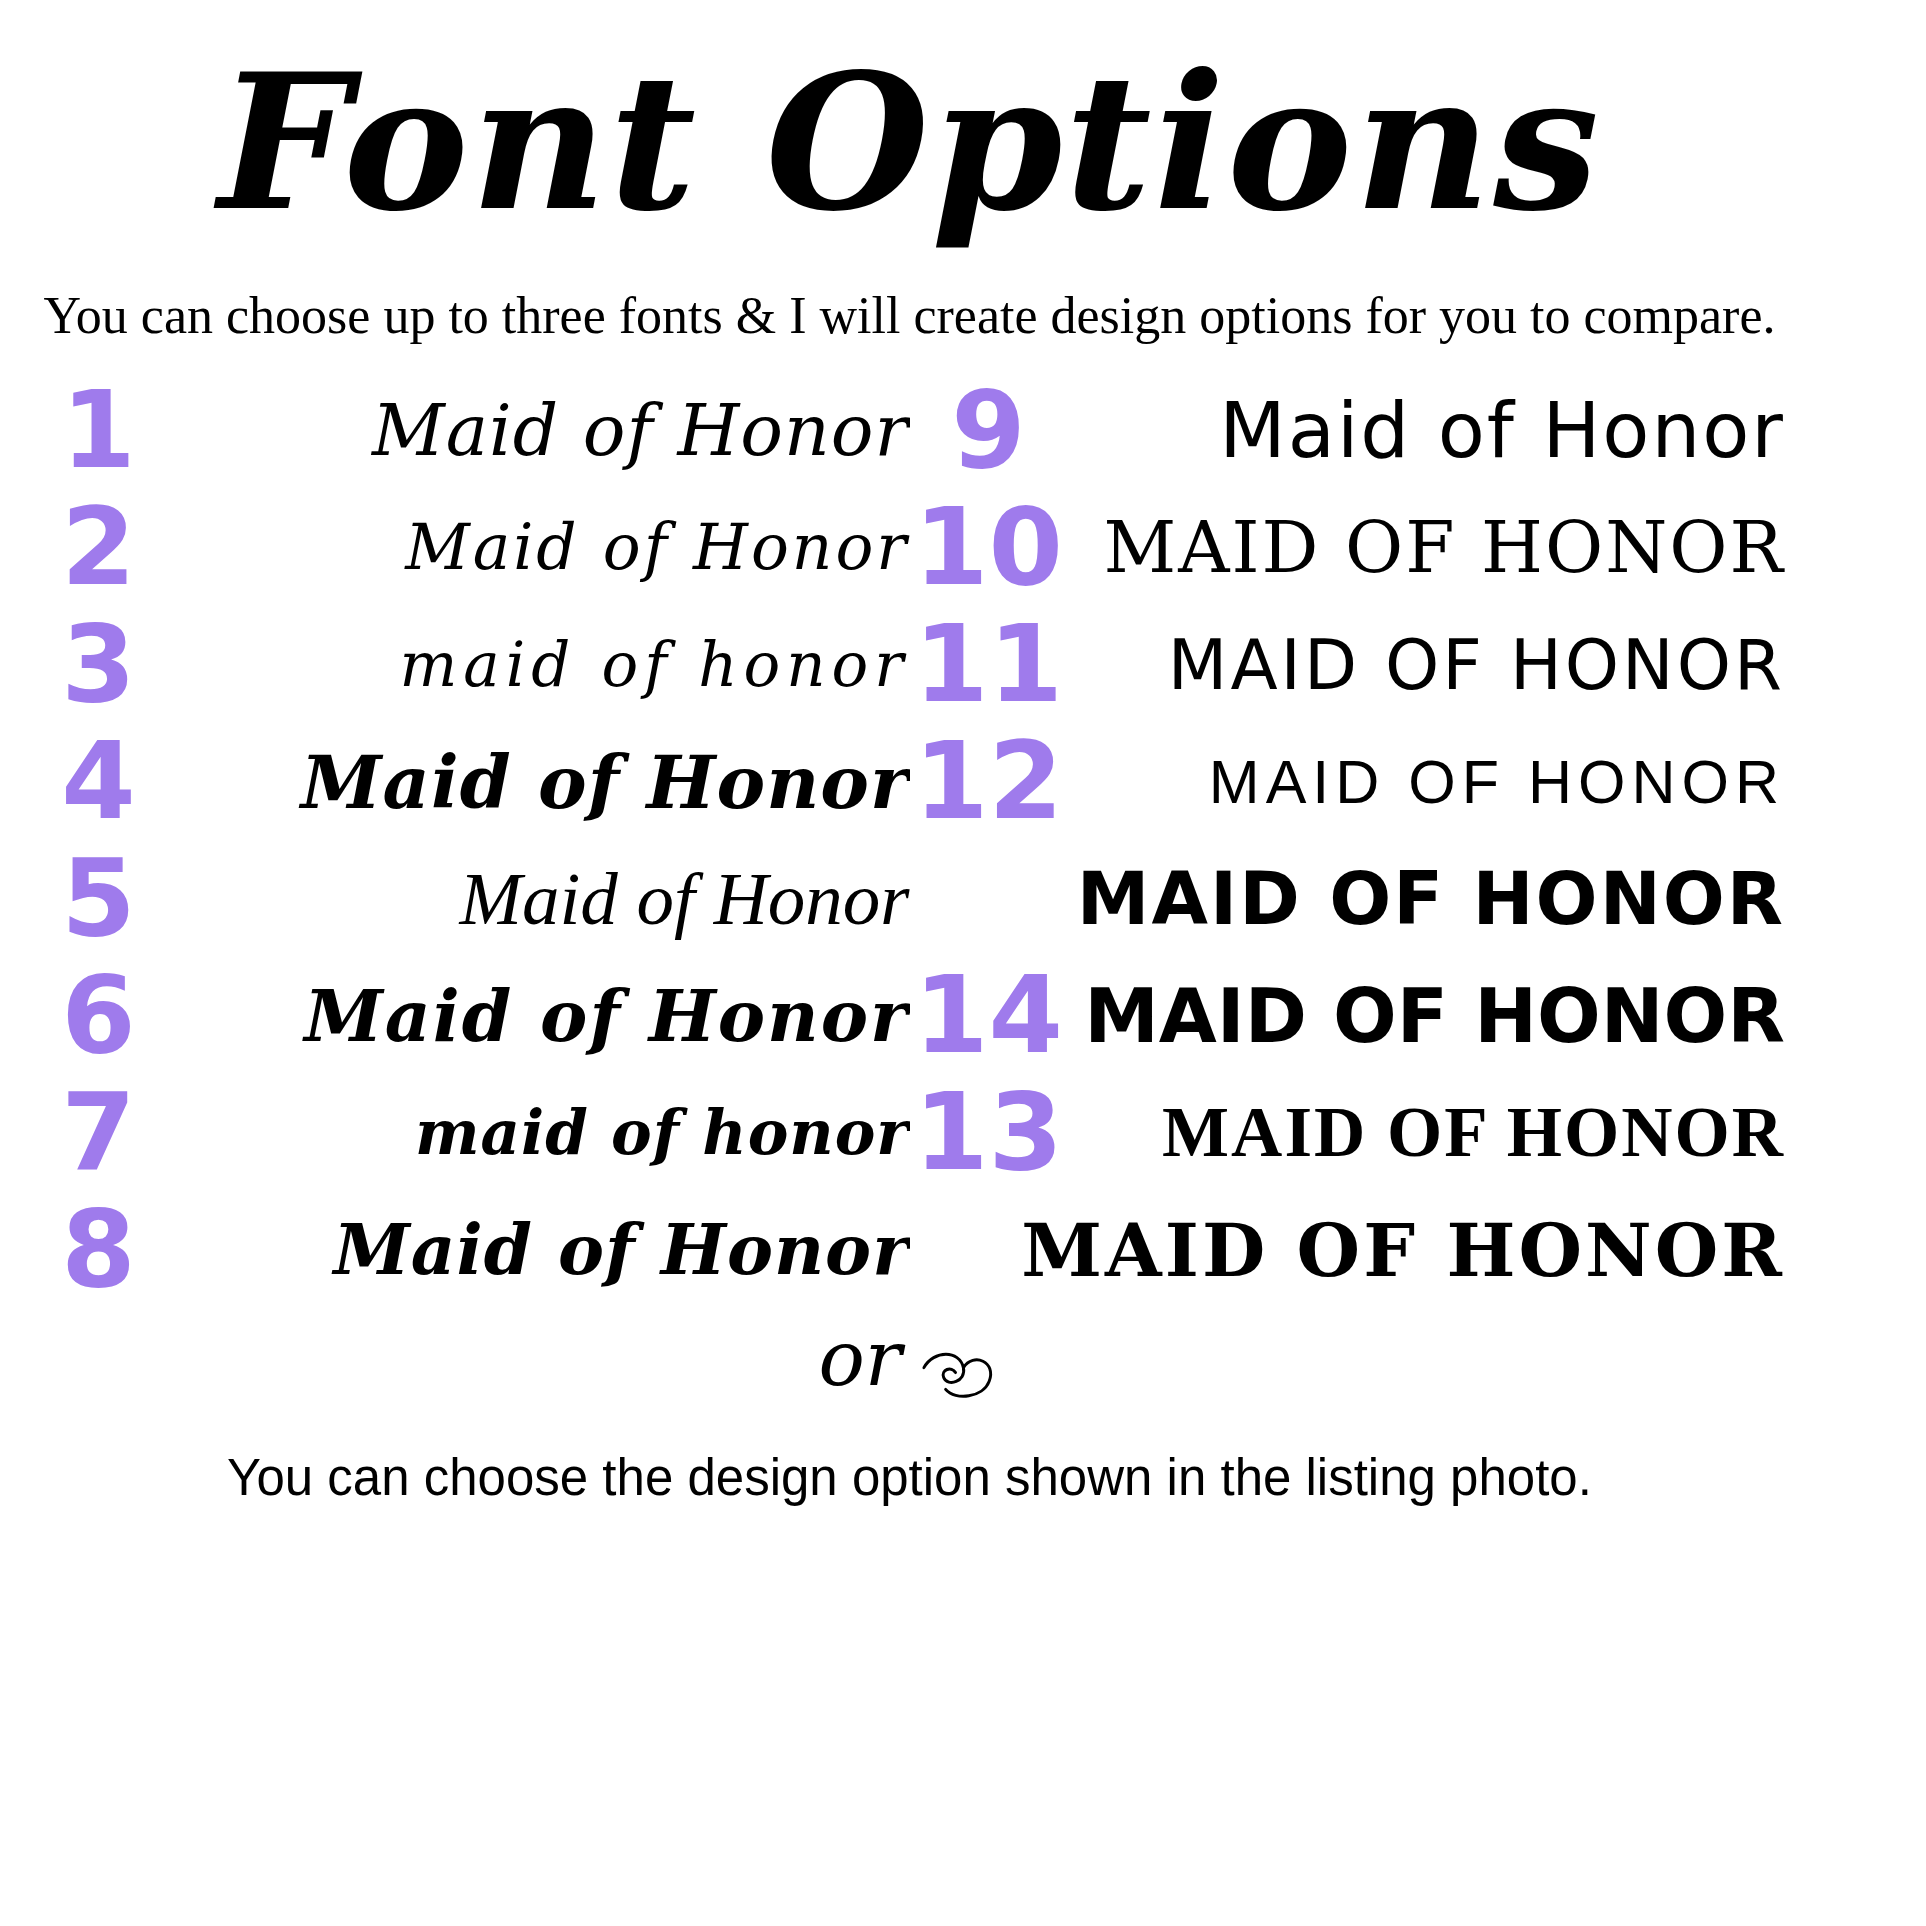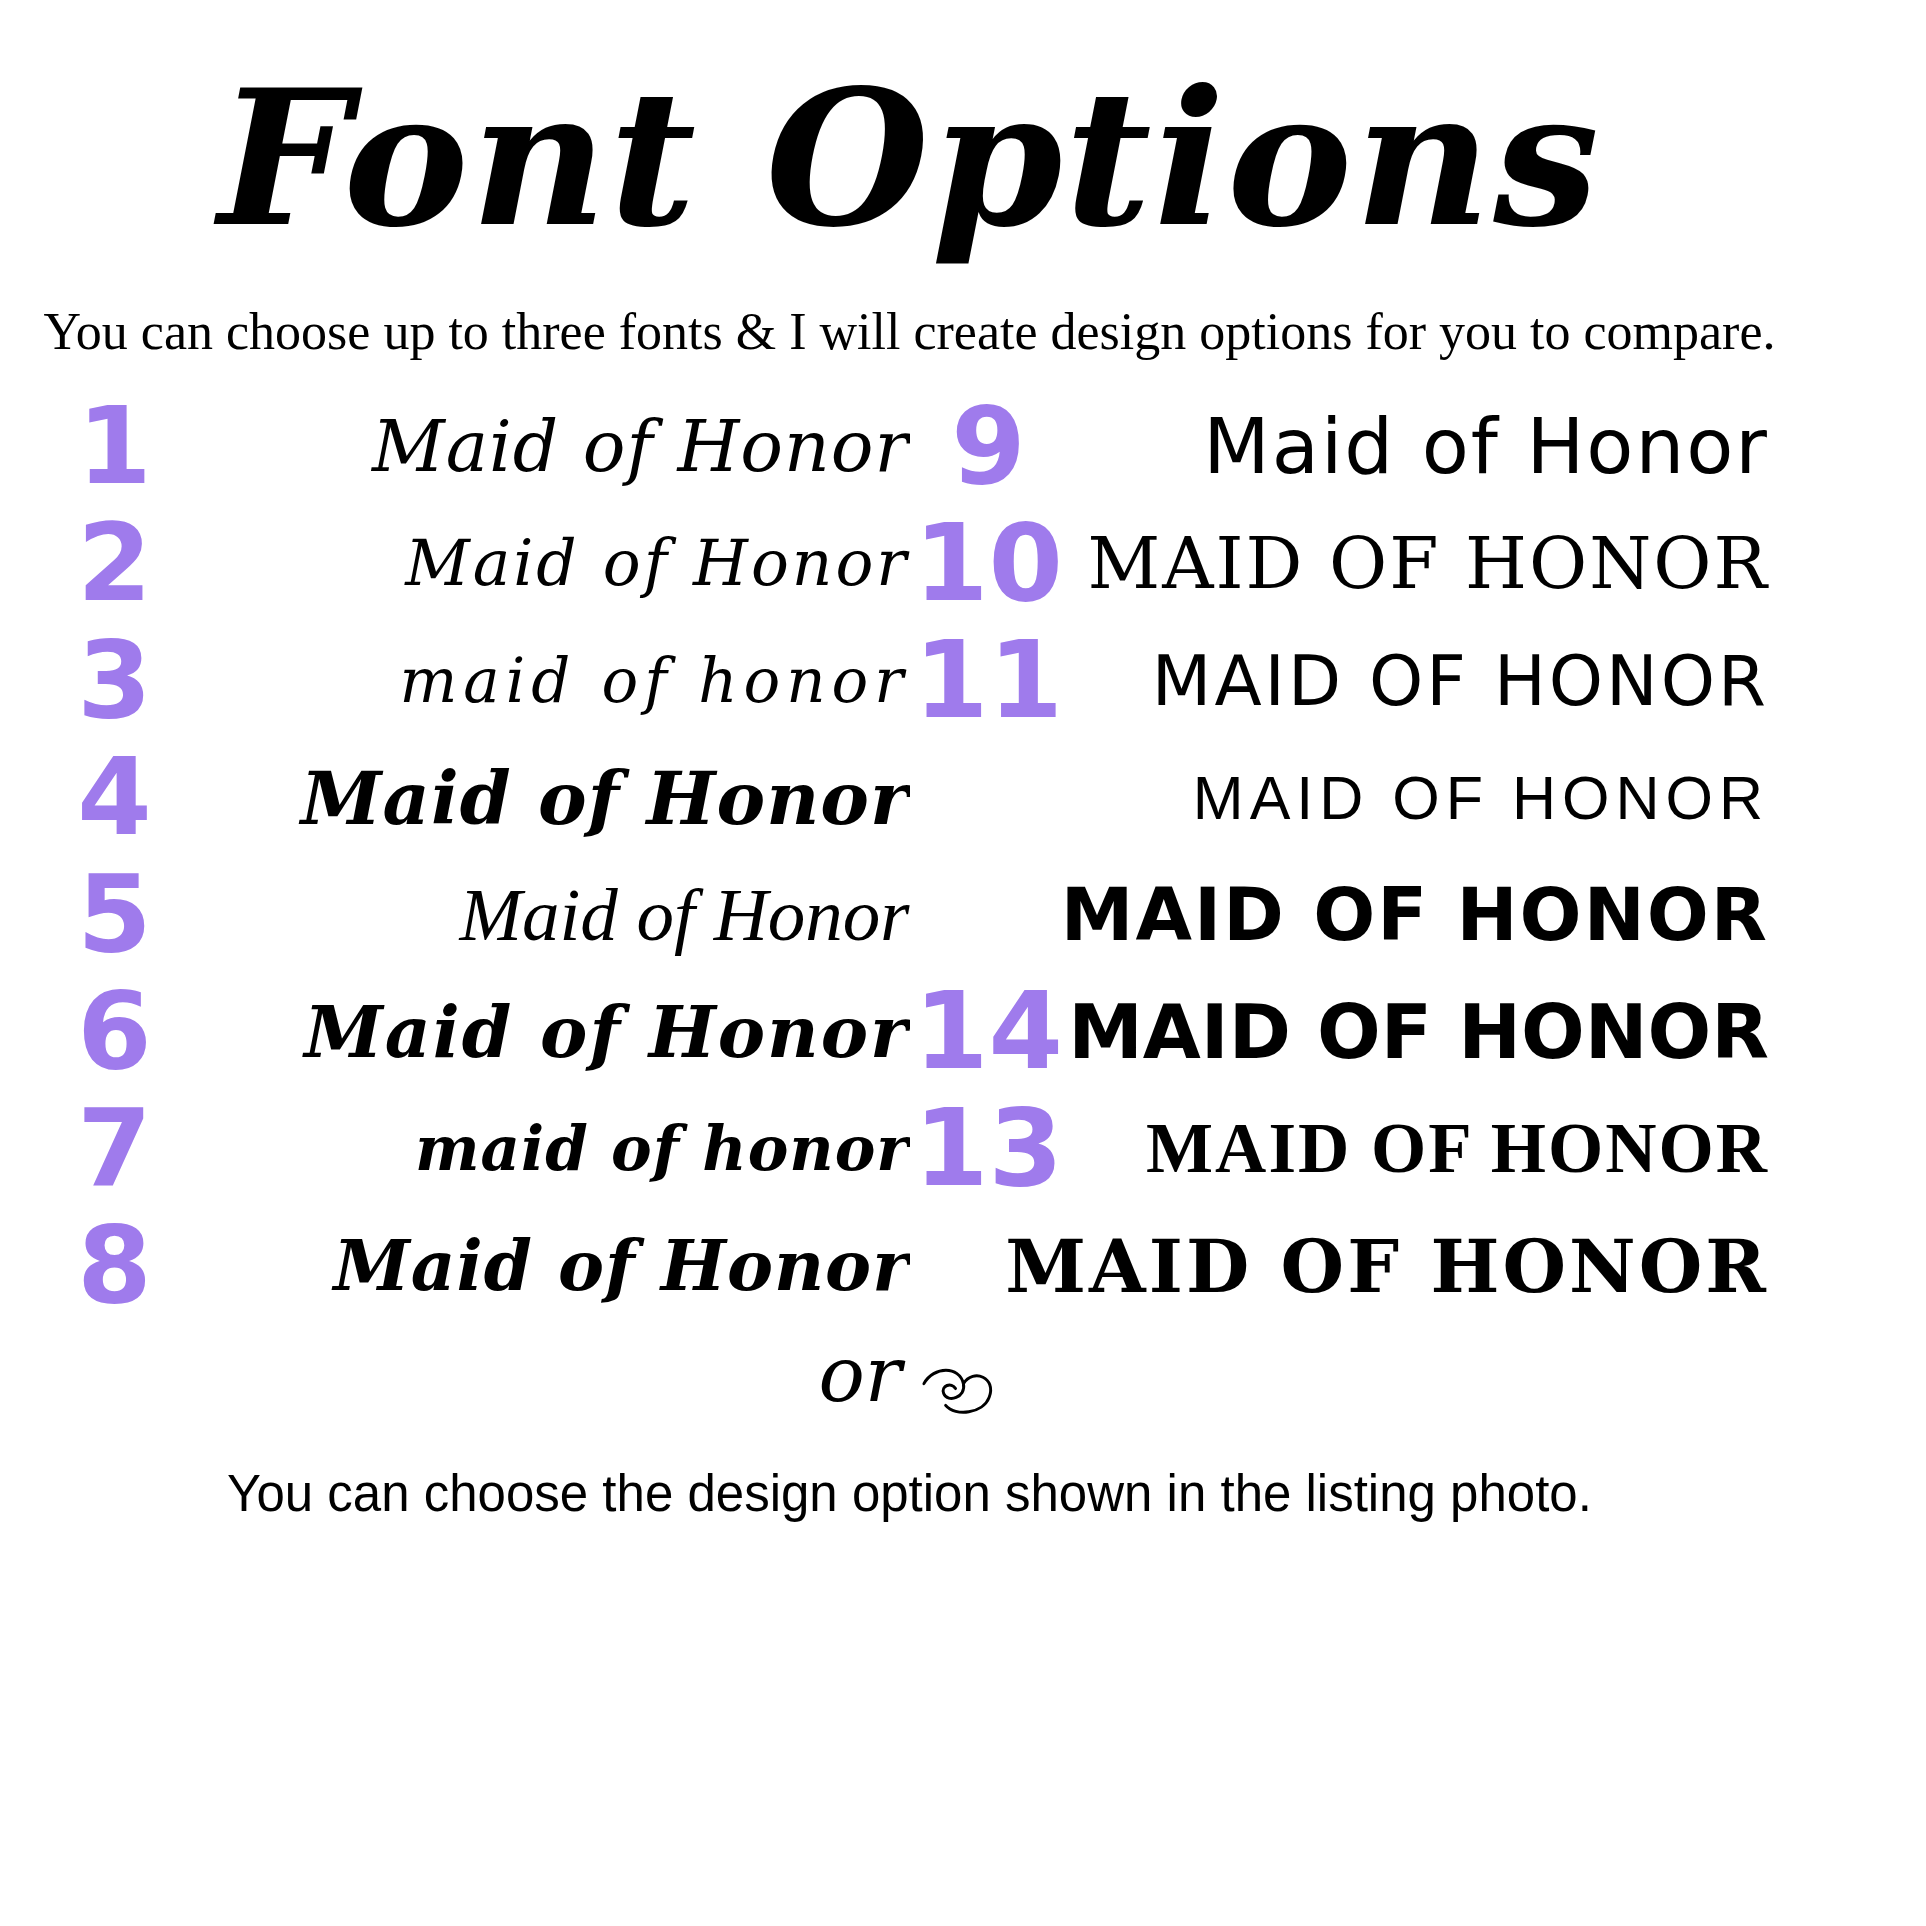--- a/index.html
+++ b/index.html
@@ -12,21 +12,21 @@
     height: 1927px;
     overflow: hidden;
     font-family: "Liberation Serif", serif;
     color: #111111;
   }
   .page {
     position: relative;
     width: 1819px;
     height: 1927px;
     box-sizing: border-box;
-    padding: 16px;
+    padding: 0;
   }
   .title {
     text-align: center;
     font-family: "DejaVu Serif", serif;
     font-style: italic;
     font-weight: 700;
     font-size: 188px;
     line-height: 1.0;
     letter-spacing: 2px;
     padding-top: 48px;
@@ -275,20 +275,21 @@
         <div class="num">10</div>
         <div class="sample s10">MAID OF HONOR</div>
       </div>
 
       <div class="row">
         <div class="num">11</div>
         <div class="sample s11">MAID OF HONOR</div>
       </div>
 
       <div class="row">
+        <div class="num">12</div>
         <div class="sample s12">MAID OF HONOR</div>
       </div>
 
       <div class="row">
         <div class="sample s13">MAID OF HONOR</div>
       </div>
 
       <div class="row">
         <div class="num">14</div>
         <div class="sample s14">MAID OF HONOR</div>

